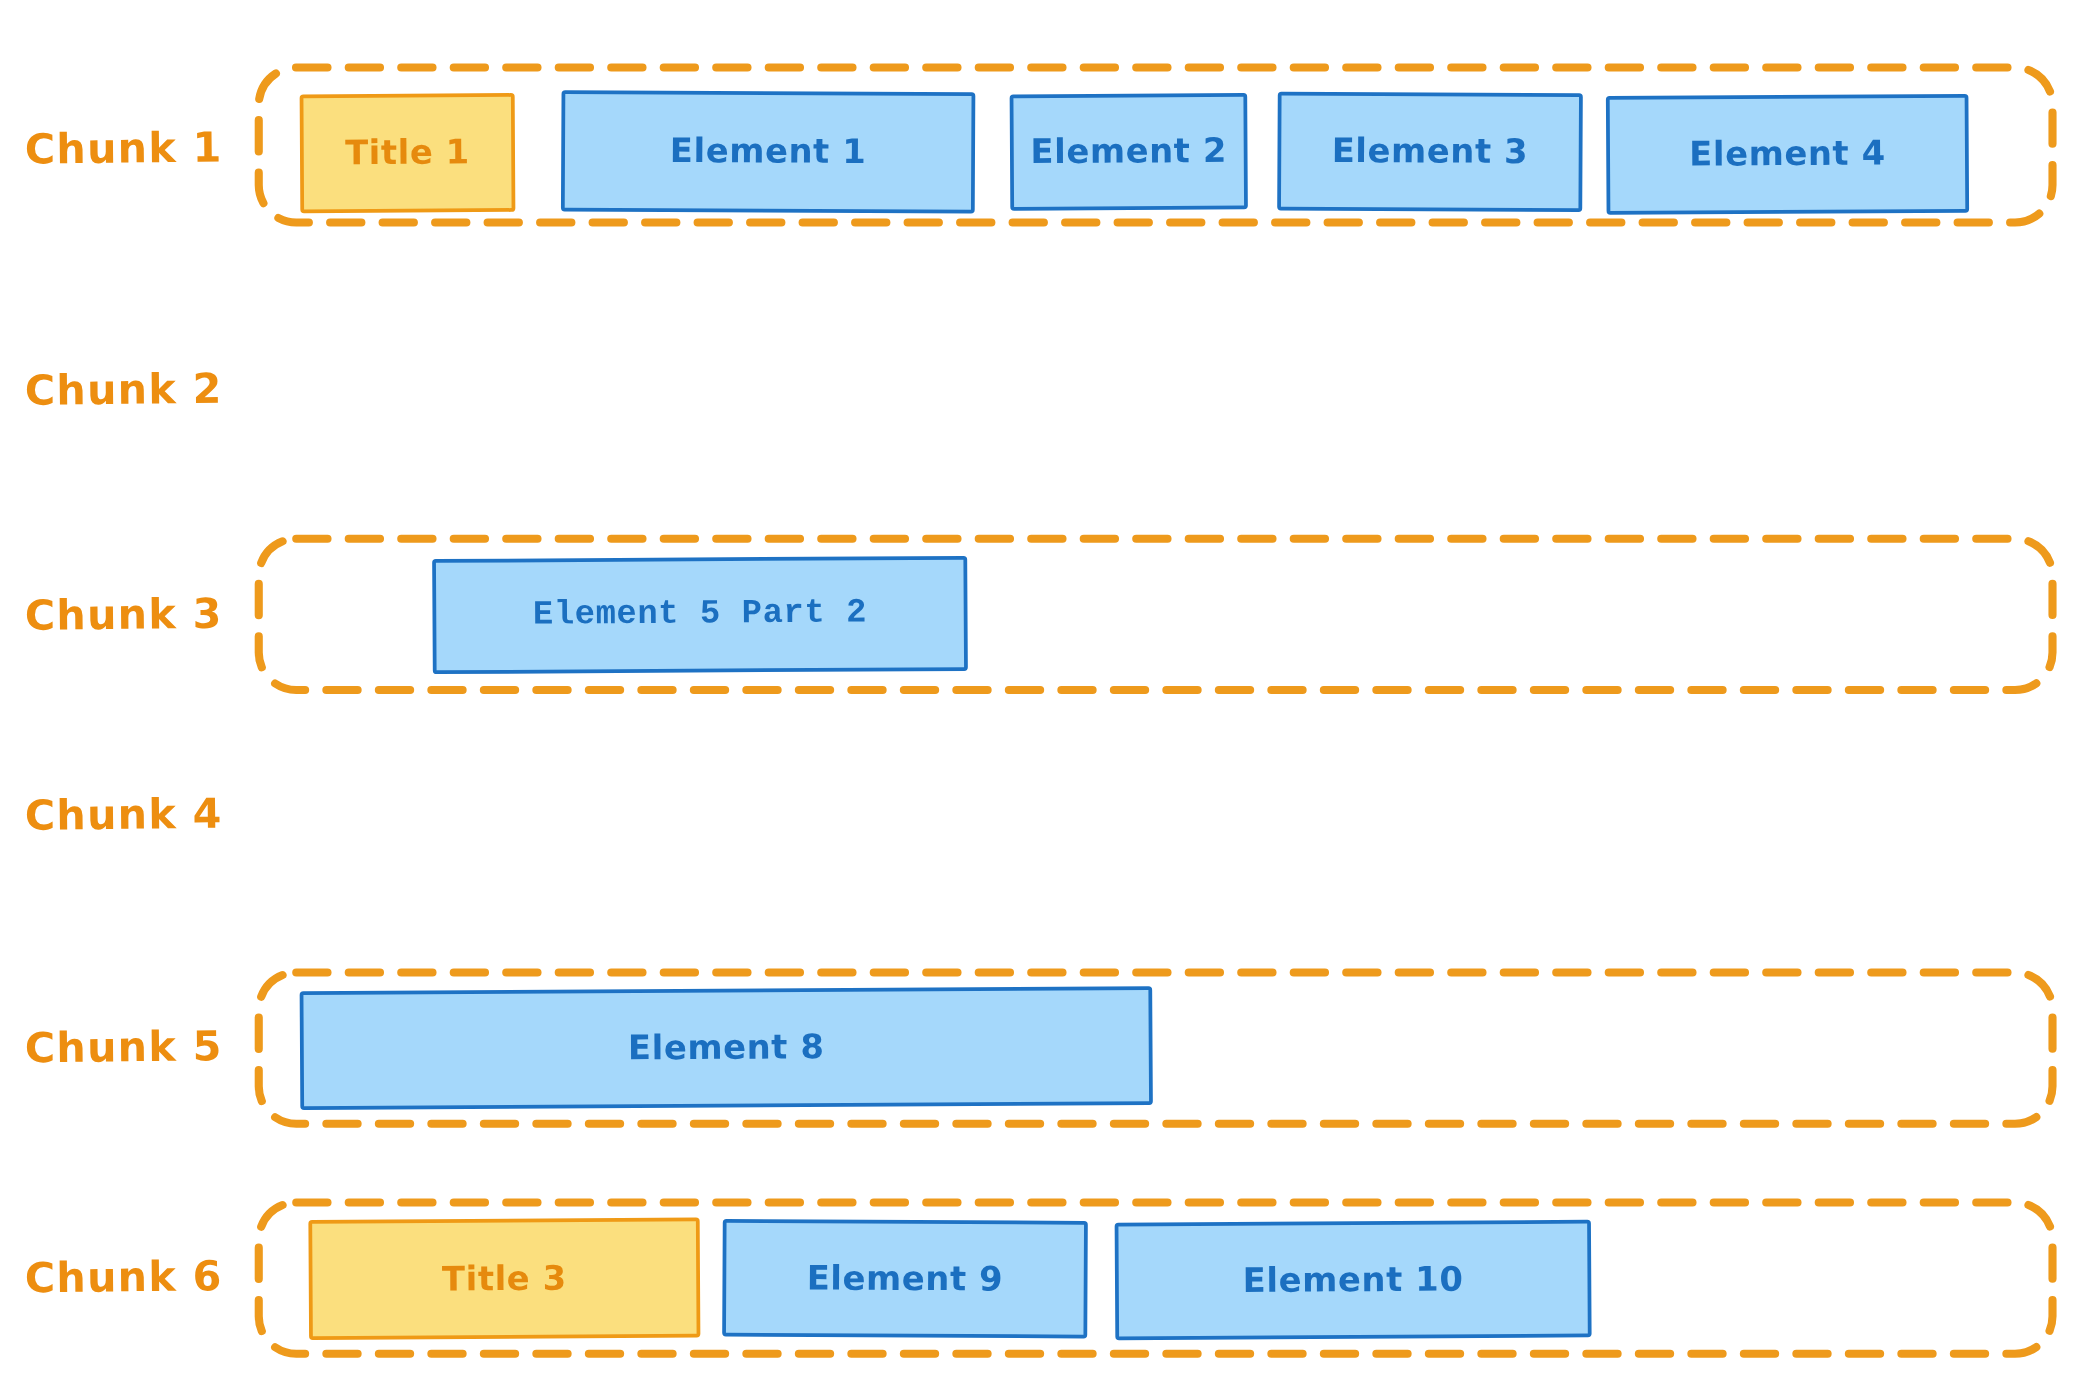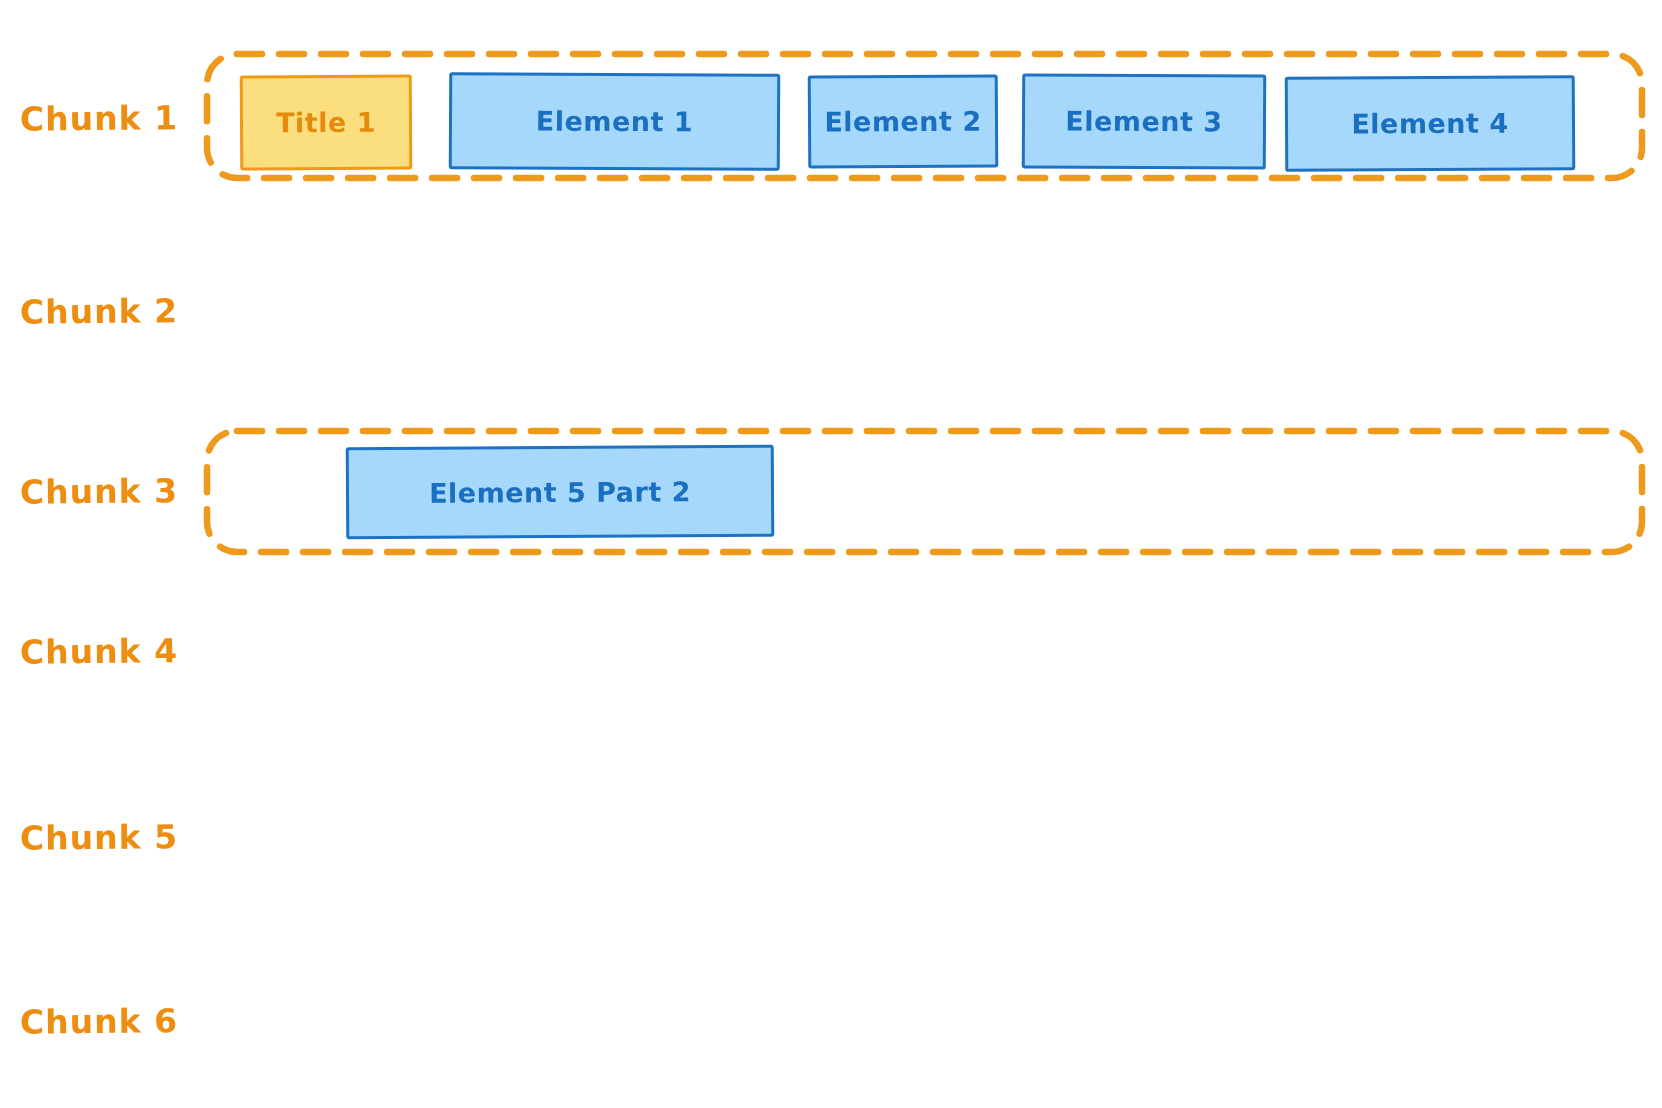--- a/index.html
+++ b/index.html
@@ -60,21 +60,21 @@
     background: #FBDF7E;
     border: 3px solid #EF9A16;
     color: #E68A0D;
   }
   .tilt-a { transform: rotate(-0.35deg); }
   .tilt-b { transform: rotate(0.3deg); }
 
   
   #chunk-1 { top: 50px;  height: 132px; }
   #chunk-2 { top: 248px; height: 126px; }
-  #chunk-3 { top: 427px; height: 129px; }
+  #chunk-3 { top: 427px; height: 129px; font-family: Liberation Mono, monospace; }
   #chunk-4 { top: 587px; height: 129px; }
   #chunk-5 { top: 774px; height: 129px; }
   #chunk-6 { top: 958px; height: 129px; }
 
   #label-1 { top: 99px; }
   #label-2 { top: 292px; }
   #label-3 { top: 472px; }
   #label-4 { top: 632px; }
   #label-5 { top: 818px; }
   #label-6 { top: 1002px; }
@@ -125,15 +125,29 @@
 
 
   <div id="chunk-3" class="chunk">
     <svg class="border" width="1443" height="129" viewBox="0 0 1443 129">
       <rect x="4" y="4" width="1435" height="121" rx="30" fill="none" stroke="#EE9A1C" stroke-width="6.5" stroke-dasharray="25 17" stroke-linecap="round"></rect>
     </svg>
     <div id="c3-el5p2" class="box element tilt-a">Element 5 Part 2</div>
   </div>
 
 
+  <div id="chunk-5" class="chunk">
+    <svg class="border" width="1443" height="129" viewBox="0 0 1443 129">
+      <rect x="4" y="4" width="1435" height="121" rx="30" fill="none" stroke="#EE9A1C" stroke-width="6.5" stroke-dasharray="25 17" stroke-linecap="round"></rect>
+    </svg>
+    <div id="c5-el8" class="box element tilt-a">Element 8</div>
+  </div>
 
+  <div id="chunk-6" class="chunk">
+    <svg class="border" width="1443" height="129" viewBox="0 0 1443 129">
+      <rect x="4" y="4" width="1435" height="121" rx="30" fill="none" stroke="#EE9A1C" stroke-width="6.5" stroke-dasharray="25 17" stroke-linecap="round"></rect>
+    </svg>
+    <div id="c6-title" class="box title tilt-a">Title 3</div>
+    <div id="c6-el9" class="box element tilt-b">Element 9</div>
+    <div id="c6-el10" class="box element tilt-a">Element 10</div>
+  </div>
 
 </div>
 
 </body></html>

